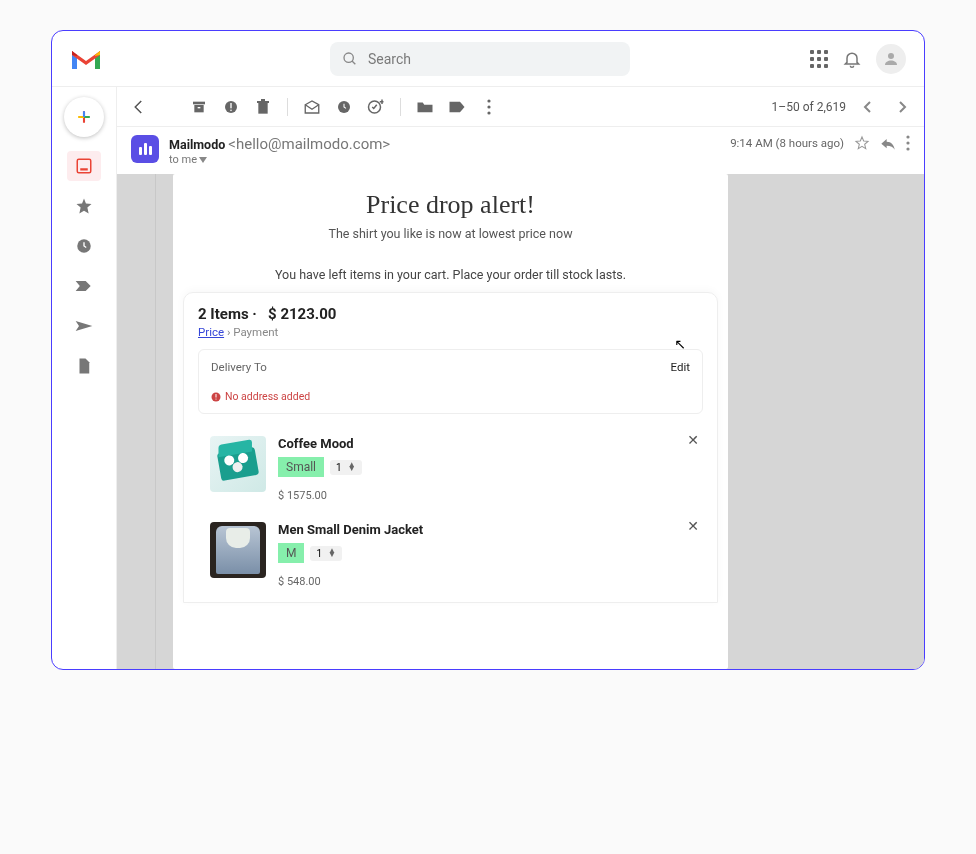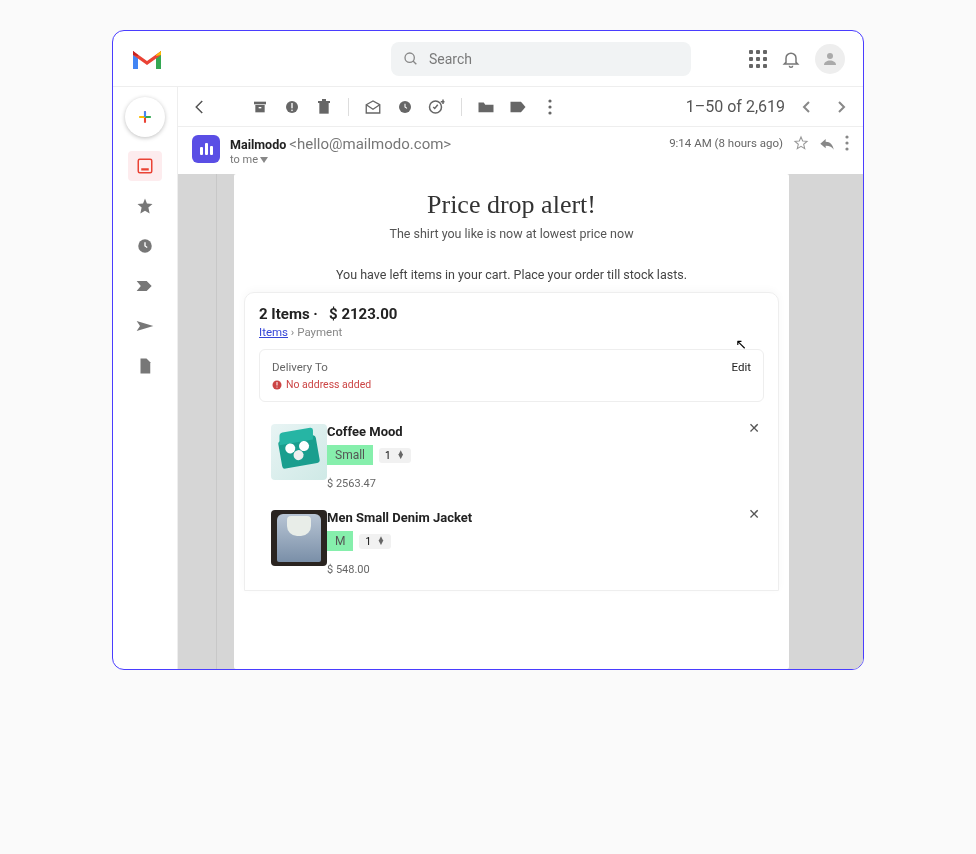--- a/index.html
+++ b/index.html
@@ -1,34 +1,34 @@
 <!DOCTYPE html>
 <html><head>
 <meta charset="utf-8">
 <style>
   * { box-sizing: border-box; margin: 0; padding: 0; }
   body { background: #fafafa; font-family: -apple-system, Roboto, Arial, sans-serif; display: flex; justify-content: center; padding: 30px; }
-  .window { width: 752px; height: 640px; border: 1.5px solid #4a3dff; border-radius: 12px; background: #fff; position: relative; overflow: hidden; display: flex; flex-direction: column; }
+  .window { width: 874px; height: 640px; border: 1.5px solid #4a3dff; border-radius: 12px; background: #fff; position: relative; overflow: hidden; display: flex; flex-direction: column; }
   .topbar { height: 56px; display: flex; align-items: center; padding: 0 18px; gap: 18px; border-bottom: 1px solid #eee; }
   .logo { width: 32px; height: 24px; position: relative; flex: 0 0 auto; }
   .search { flex: 0 0 300px; margin-left: 210px; height: 34px; background: #f1f3f4; border-radius: 8px; display: flex; align-items: center; padding: 0 12px; color: #7a7a7a; font-size: 14px; gap: 10px; }
   .topright { margin-left: auto; display: flex; align-items: center; gap: 14px; color: #777; }
   .apps-grid { display: grid; grid-template-columns: repeat(3,4px); grid-template-rows: repeat(3,4px); gap: 3px; }
   .apps-grid span { background: #666; border-radius: 1px; }
   .avatar { width: 30px; height: 30px; border-radius: 50%; background: #eee; display: flex; align-items: center; justify-content: center; }
   .body { flex: 1; display: flex; overflow: hidden; }
   .sidebar { width: 64px; display: flex; flex-direction: column; align-items: center; padding-top: 10px; gap: 10px; }
   .compose { width: 40px; height: 40px; border-radius: 50%; background: #fff; box-shadow: 0 1px 4px rgba(0,0,0,.25); display: flex; align-items: center; justify-content: center; margin-bottom: 4px; }
   .nav-icon { width: 34px; height: 30px; display: flex; align-items: center; justify-content: center; border-radius: 4px; color: #666; }
   .nav-icon.active { background: #fdecee; color: #ea4335; }
   .main { flex: 1; display: flex; flex-direction: column; border-left: 1px solid #eee; overflow: hidden; }
   .toolbar { height: 40px; display: flex; align-items: center; padding: 0 10px; gap: 8px; color: #666; border-bottom: 1px solid #eee; }
   .toolbar .sep { width: 1px; height: 18px; background: #ddd; margin: 0 4px; }
   .tb-btn { width: 24px; height: 24px; display: flex; align-items: center; justify-content: center; cursor: pointer; }
-  .pager { margin-left: auto; display: flex; align-items: center; gap: 10px; font-size: 16px; color: #555; }
+  .pager { margin-left: auto; display: flex; align-items: center; gap: 10px; font-size: 12px; color: #555; }
   .msghdr { display: flex; padding: 8px 14px; gap: 10px; align-items: flex-start; }
   .sender-logo { width: 28px; height: 28px; border-radius: 6px; background: #5a4ee5; display: flex; align-items: center; justify-content: center; }
   .sender-logo .bars { display: flex; gap: 2px; align-items: flex-end; }
   .sender-logo .bars span { width: 3px; background: #fff; border-radius: 1px; }
   .msgfrom { font-size: 12.5px; }
   .msgfrom .name { font-weight: 700; color: #222; }
   .msgfrom .addr { color: #777; font-size: 15px; }
   .msgfrom .to { color: #777; font-size: 11px; display: flex; align-items: center; gap: 2px; }
   .msgmeta { margin-left: auto; font-size: 11.5px; color: #666; display: flex; align-items: center; gap: 10px; }
   .content { flex: 1; overflow: auto; background: #d6d6d6; display: flex; justify-content: center; padding: 0; position: relative; }
@@ -42,24 +42,24 @@
   .email .note { text-align: center; font-size: 12.5px; color: #444; margin-bottom: 10px; }
   .cart-card { margin: 0 10px; border: 1px solid #eee; border-radius: 10px 10px 0 0; padding: 12px 14px 0; box-shadow: 0 -2px 8px rgba(0,0,0,.03); }
   .cart-top { display: flex; align-items: flex-start; margin-bottom: 10px; }
   .cart-summary .count { font-weight: 700; font-size: 15px; color: #222; }
   .cart-summary .crumb { font-size: 11.5px; margin-top: 2px; }
   .cart-summary .crumb a { color: #3546d8; text-decoration: underline; }
   .cart-summary .crumb .mut { color: #888; }
   .checkout { margin-left: auto; background: #1a2238; color: #fff; border: none; font-size: 12px; padding: 10px 14px; display: flex; align-items: center; gap: 8px; cursor: pointer; }
   .deliv { border: 1px solid #eee; border-radius: 6px; padding: 10px 12px; display: flex; margin-bottom: 16px; position: relative; }
   .deliv .lbl { font-size: 11.5px; color: #666; }
-  .deliv .warn { font-size: 10.5px; color: #c44; display: flex; align-items: center; gap: 4px; margin-top: 4px; }
+  .deliv .warn { font-size: 10.5px; color: #c44; display: flex; align-items: center; gap: 4px; margin-top: 16px; }
   .deliv .edit { margin-left: auto; font-size: 11.5px; font-weight: 400; color: #222; cursor: pointer; }
   .cursor-arrow { position: absolute; top: -14px; right: 16px; font-size: 14px; color: #000; }
-  .item { display: flex; padding: 6px 12px 14px; position: relative; }
+  .item { display: flex; gap: 12px; padding: 6px 12px 14px; position: relative; }
   .item .thumb { width: 56px; height: 56px; border-radius: 4px; flex: 0 0 auto; }
   .item .info { flex: 1; }
   .item .title { font-size: 13px; font-weight: 700; color: #222; margin-bottom: 6px; }
   .item .pills { display: flex; gap: 6px; align-items: center; }
   .pill { background: #86efac; font-size: 12px; color: #555; padding: 3px 8px; border-radius: 0; }
   .qty { background: #f1f1f1; font-size: 10px; padding: 2px 6px; border-radius: 3px; display: flex; align-items: center; gap: 6px; }
   .qty .arr { font-size: 8px; line-height: 4px; color: #666; display: flex; flex-direction: column; }
   .item .price { font-size: 11px; color: #666; margin-top: 12px; }
   .item .close { position: absolute; top: 2px; right: 4px; font-size: 14px; color: #555; cursor: pointer; }
   .thumb-coffee { background: linear-gradient(135deg,#e8f4f4,#cfe9e6); display:flex; align-items:center; justify-content:center; }
@@ -289,21 +289,21 @@
             <div class="note">You have left items in your cart. Place your order till stock lasts.</div>
 
             <div class="cart-card">
               <div class="cart-top">
                 <div class="cart-summary">
                   <div class="count">
                     <span>2 Items ·</span>&nbsp;&nbsp;
                     <span>$ 2123.00</span>
                   </div>
                   <div class="crumb">
-                    <a>Items</a><span class="mut"> › </span><span class="mut">Payment</span>
+                    <a>Price</a><span class="mut"> › </span><span class="mut">Payment</span>
                   </div>
                 </div>
               </div>
 
               <div class="deliv">
                 <span class="cursor-arrow">↖</span>
                 <div>
                   <div class="lbl">Delivery To</div>
                   <div class="warn">
                     <svg width="10" height="10" viewBox="0 0 20 20" fill="#c44">
@@ -323,21 +323,21 @@
                   </div>
                 <div class="info">
                   <div class="title">Coffee Mood</div>
                   <div class="pills">
                     <span class="pill">Small</span>
                     <span class="qty">
                         <span>1</span>
                         <span class="arr">▲<br>▼</span>
                       </span>
                   </div>
-                  <div class="price">$ 2563.47</div>
+                  <div class="price">$ 1575.00</div>
                 </div>
                 <div class="close">✕</div>
               </div>
 
               <div class="item">
                 <div class="thumb thumb-denim">
                     <div class="jacket"></div>
                   </div>
                 <div class="info">
                   <div class="title">Men Small Denim Jacket</div>

